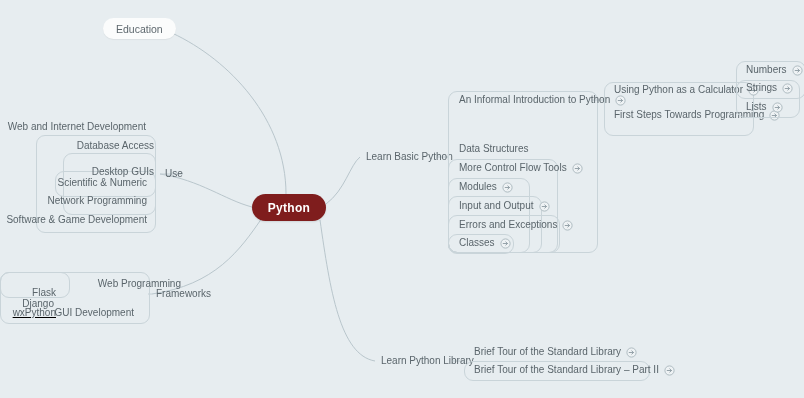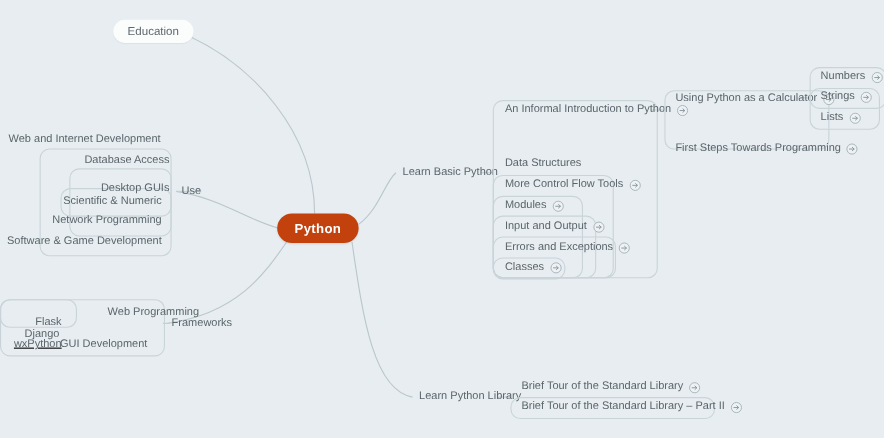--- a/index.html
+++ b/index.html
@@ -33,21 +33,21 @@
   }
 
   
   .root-node {
     position: absolute;
     left: 252px;
     top: 194px;
     width: 74px;
     height: 27px;
     border-radius: 14px;
-    background: #c2410c;
+    background: #7f1d1d;
     display: flex;
     align-items: center;
     justify-content: center;
     box-shadow: 0 1px 2px rgba(0,0,0,0.10);
   }
   .root-node .label {
     color: #ffffff;
     font-size: 12px;
     font-weight: bold;
     letter-spacing: 0.3px;
@@ -272,21 +272,21 @@
   <div class="topic" style="left:614px; top:82px;">
     <span class="label">Using Python as a Calculator</span>
     <span class="arrow-badge">
       <svg width="11" height="11" viewBox="0 0 11 11">
         <circle cx="5.5" cy="5.5" r="4.6" fill="#eef2f4" stroke="#a8b5bc" stroke-width="0.9"></circle>
         <path d="M3.2 5.5 H7.3 M5.8 3.9 L7.5 5.5 L5.8 7.1" fill="none" stroke="#8b9aa2" stroke-width="0.9" stroke-linecap="round" stroke-linejoin="round"></path>
       </svg>
     </span>
   </div>
 
-  <div class="topic" style="left:614px; top:127px;">
+  <div class="topic" style="left:614px; top:107px;">
     <span class="label">First Steps Towards Programming</span>
     <span class="arrow-badge">
       <svg width="11" height="11" viewBox="0 0 11 11">
         <circle cx="5.5" cy="5.5" r="4.6" fill="#eef2f4" stroke="#a8b5bc" stroke-width="0.9"></circle>
         <path d="M3.2 5.5 H7.3 M5.8 3.9 L7.5 5.5 L5.8 7.1" fill="none" stroke="#8b9aa2" stroke-width="0.9" stroke-linecap="round" stroke-linejoin="round"></path>
       </svg>
     </span>
   </div>
 
   <div class="group-box" style="left:736px; top:80px; width:62px; height:36px;"></div>

